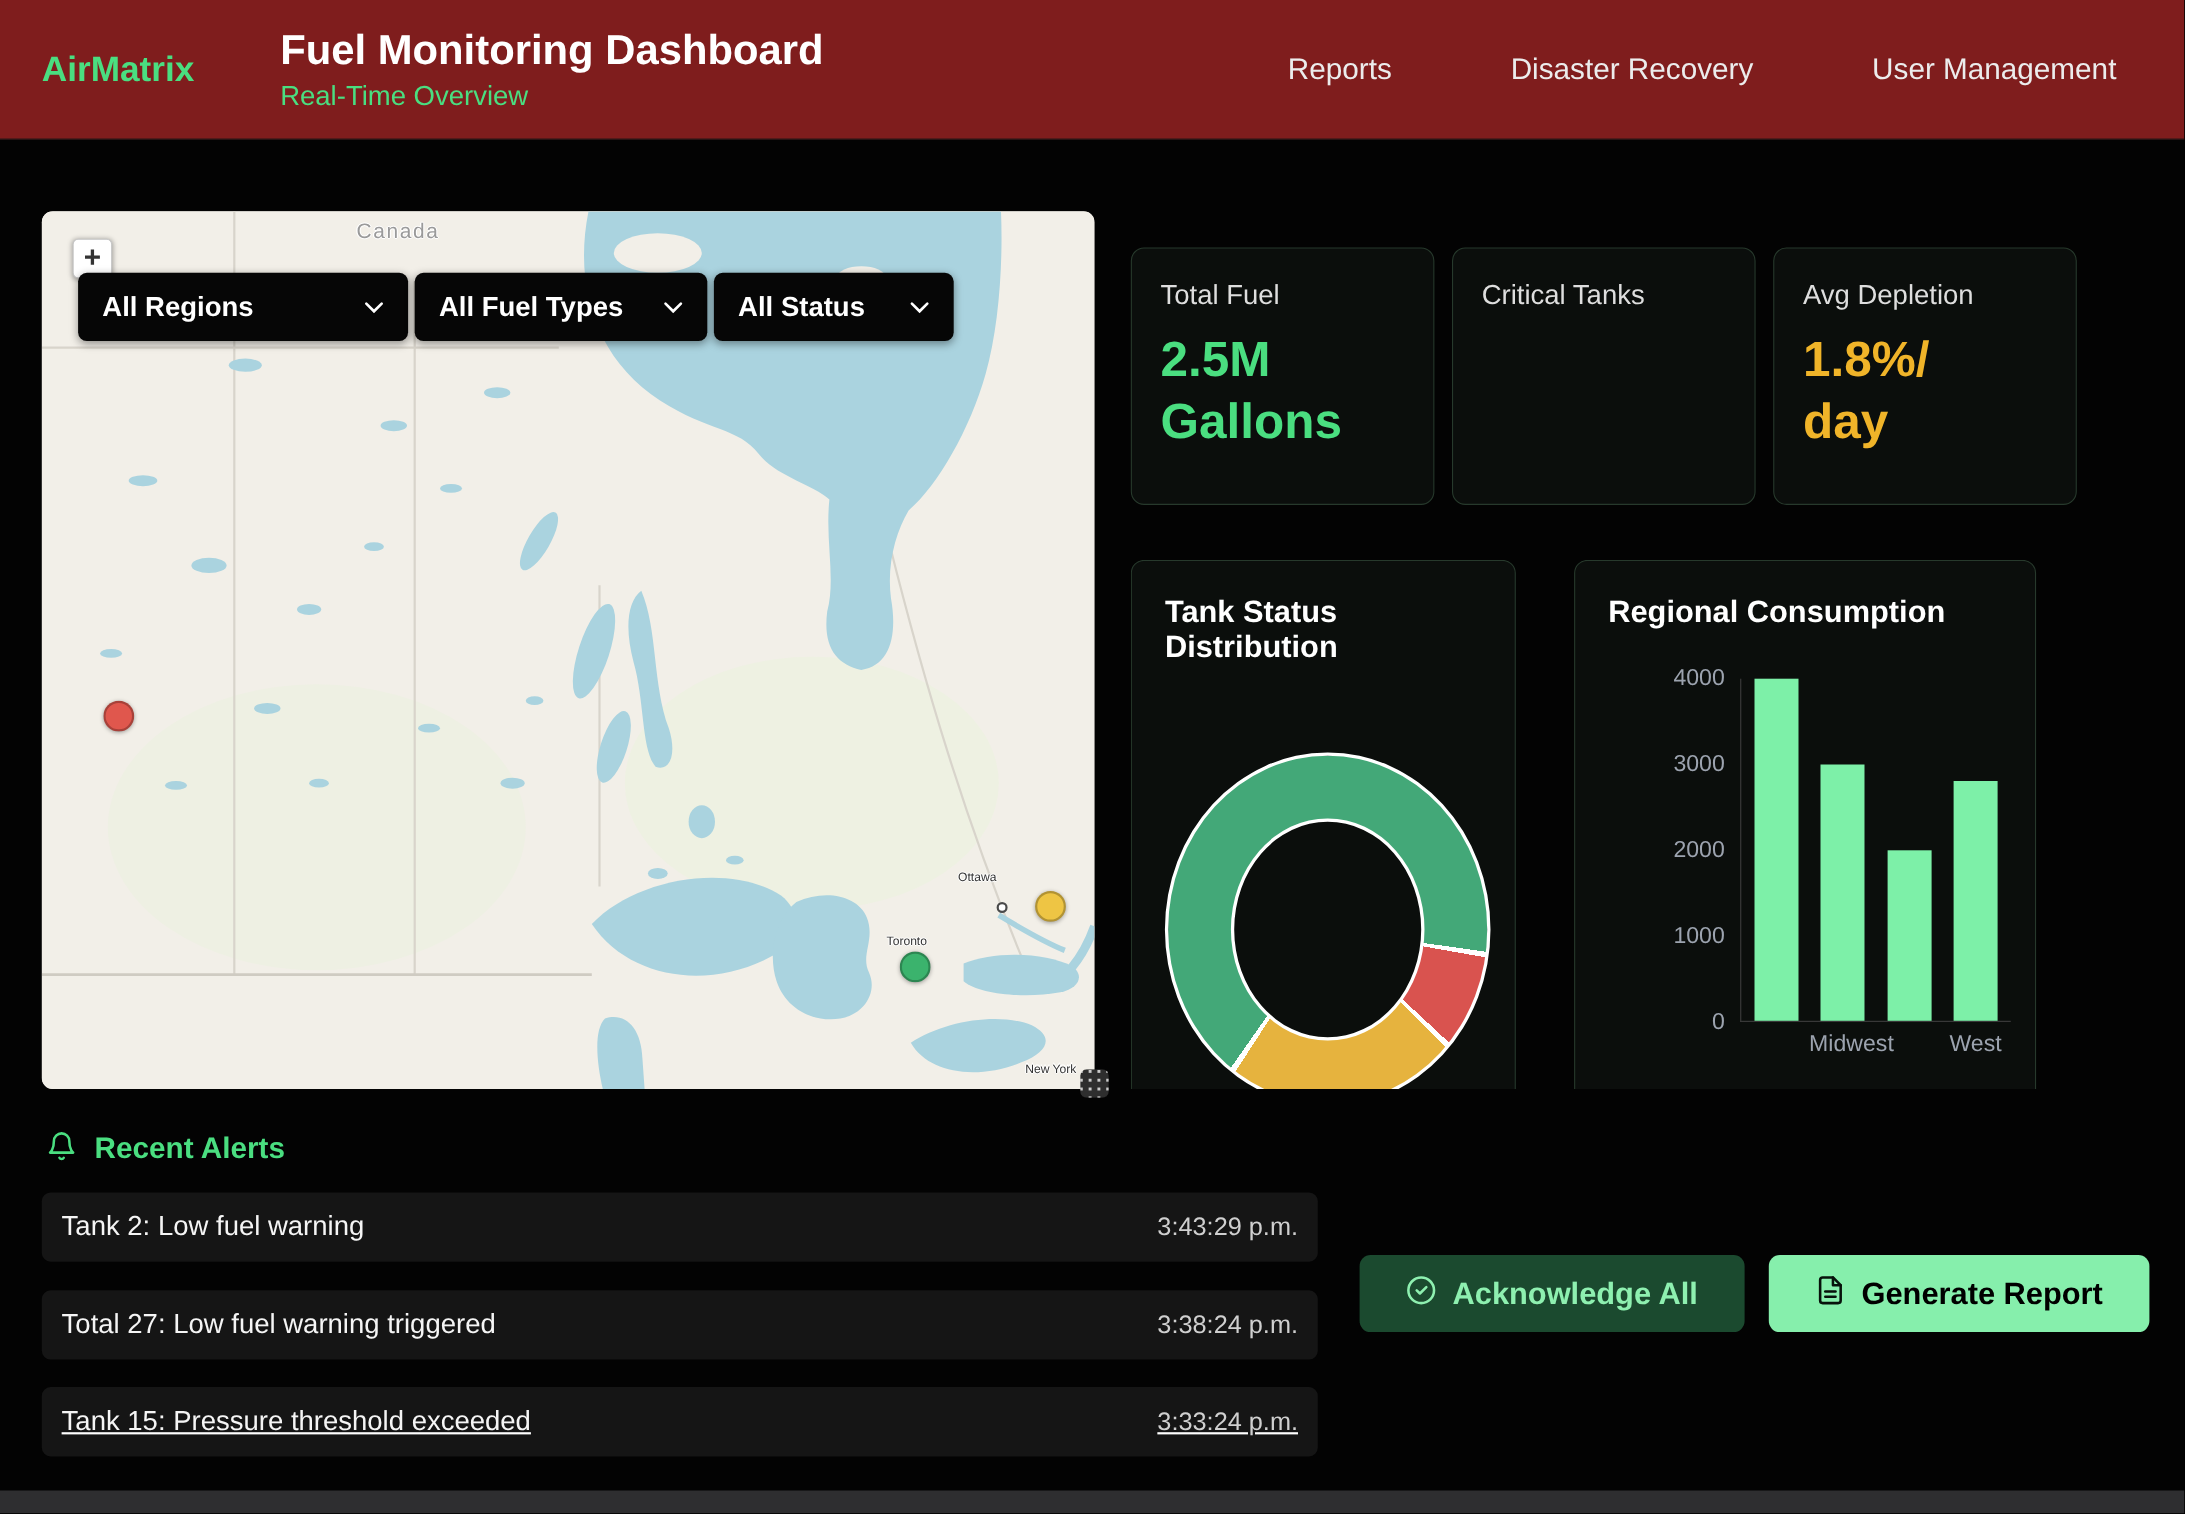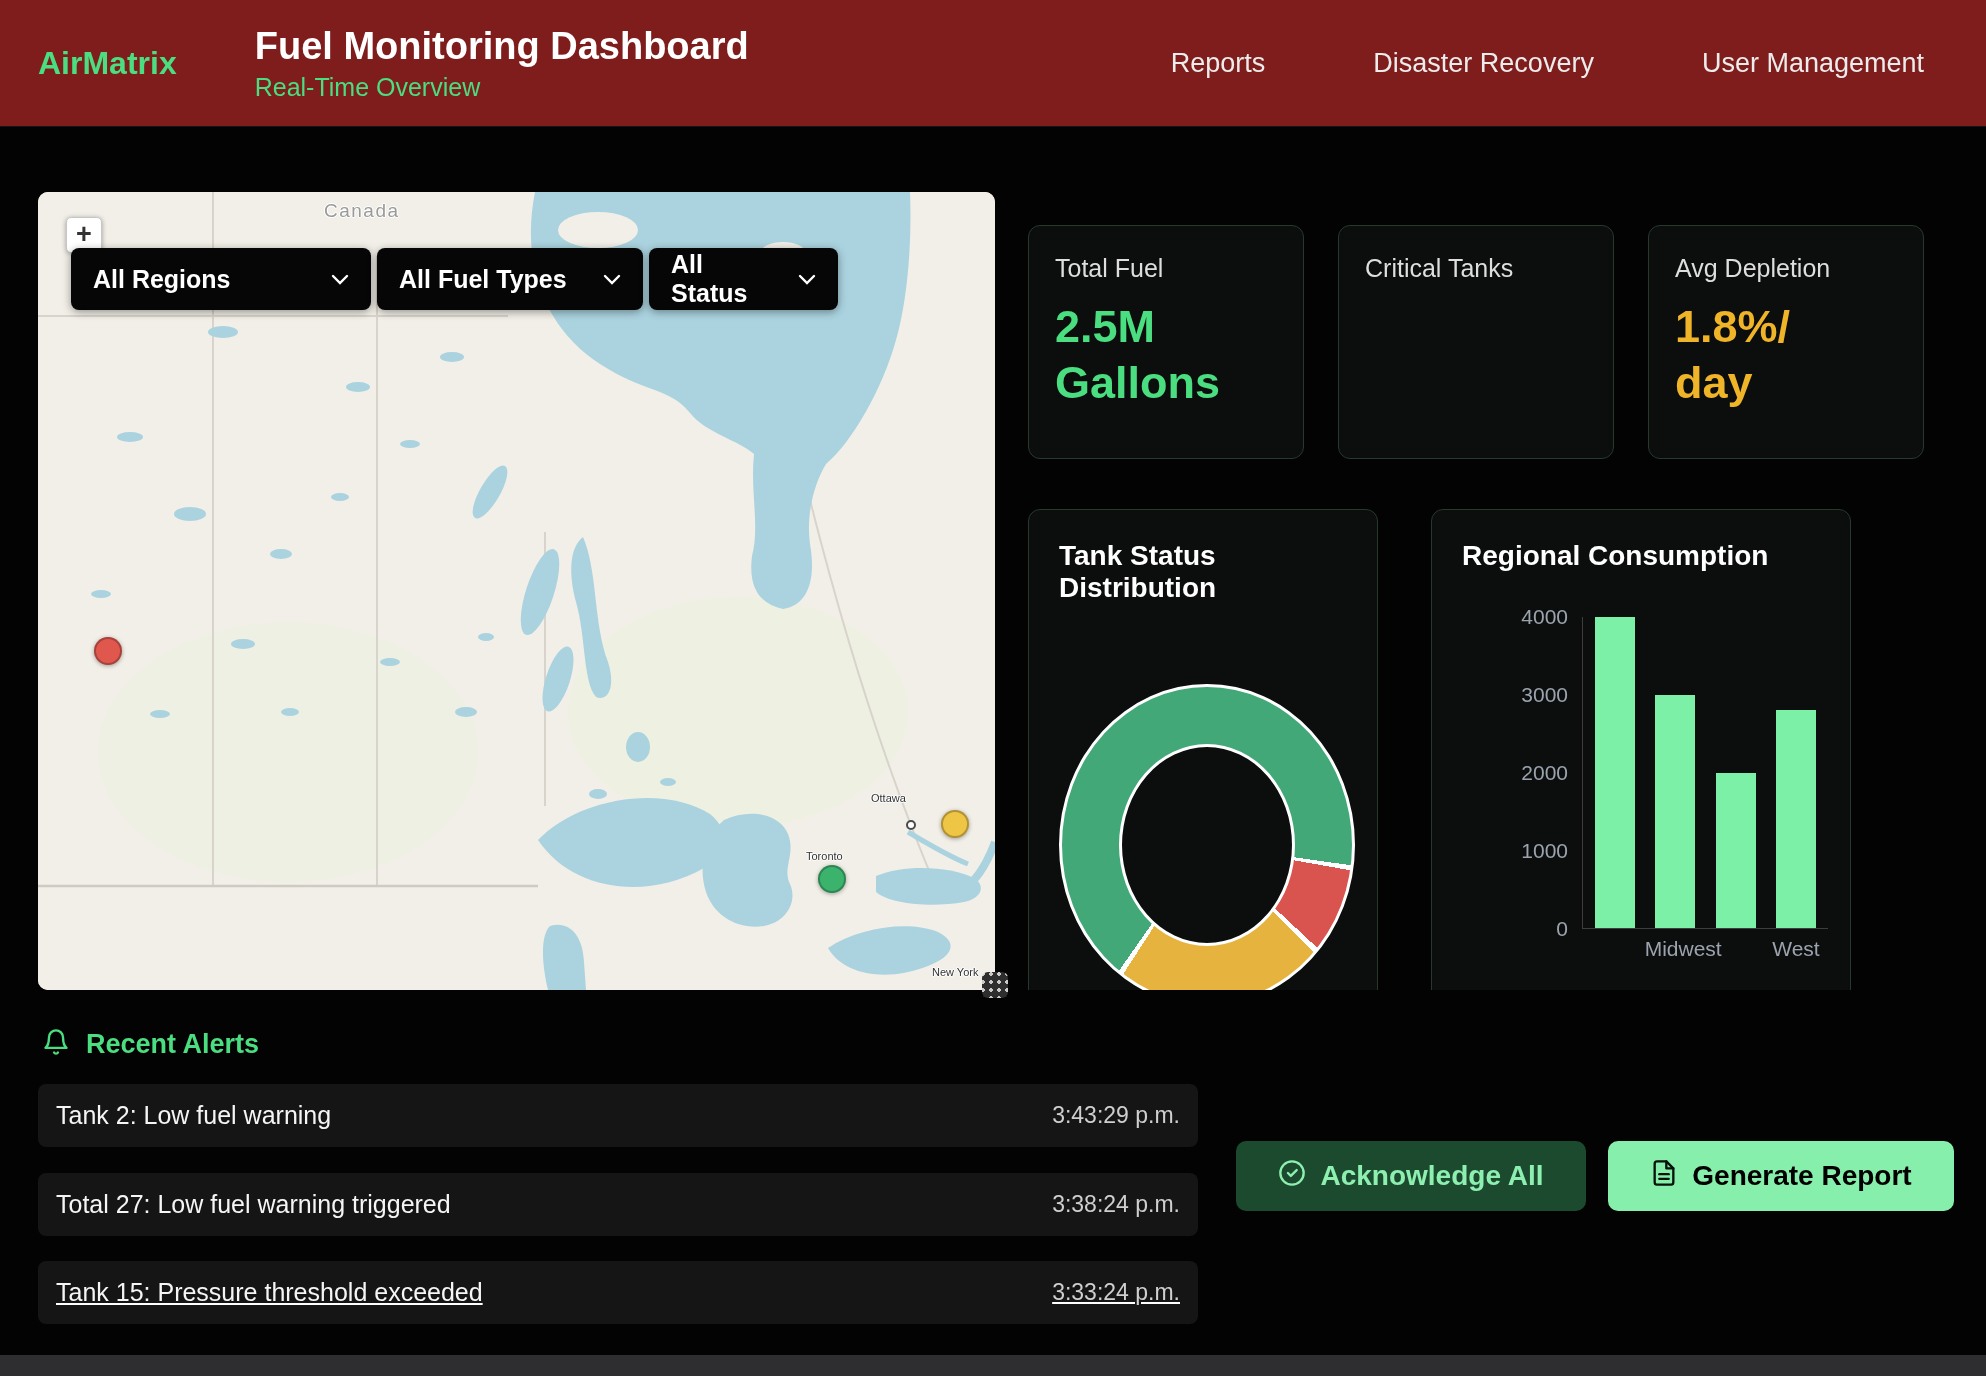--- a/index.html
+++ b/index.html
@@ -32,21 +32,21 @@
     background:#fff; border:1px solid #c6c6c6; border-radius:5px;
     color:#333; font-size:27px; font-weight:bold; line-height:33px; text-align:center;
     box-shadow:0 1px 5px rgba(0,0,0,.35); cursor:pointer; z-index:3;
   }
   .filters { position:absolute; left:33px; top:56px; display:flex; gap:6px; z-index:4; }
   .filter-pill {
     height:62px; background:#060606; border-radius:8px; display:flex; align-items:center;
     justify-content:space-between; padding:0 22px; color:#fff; font-size:25px; font-weight:bold;
     box-shadow:0 2px 8px rgba(0,0,0,.4); cursor:pointer;
   }
-  .filter-pill.w1 { width:300px; } .filter-pill.w2 { width:266px; } .filter-pill.w3 { width:189px; }
+  .filter-pill.w1 { width:300px; } .filter-pill.w2 { width:266px; } .filter-pill.w3 { width:218px; }
   .chevron { margin-left:18px; display:flex; }
   .map-label {
     position:absolute; color:#333; font-size:11px; z-index:2; white-space:nowrap;
     text-shadow:-1px 0 #fff,1px 0 #fff,0 -1px #fff,0 1px #fff;
   }
   .country-label { color:#9a9a9a; font-size:19px; letter-spacing:1.5px; }
   .city-dot {
     position:absolute; width:10px; height:10px; border-radius:50%;
     background:#fff; border:2px solid #4a4a4a; z-index:2;
   }
@@ -57,21 +57,21 @@
   }
   .grip {
     position:absolute; left:982px; top:972px; width:26px; height:26px;
     background:#2e2e2e; border-radius:6px; z-index:6; cursor:grab;
     background-image:radial-gradient(#c9c9c9 1.6px, transparent 1.7px);
     background-size:8px 8px; background-position:5px 6px;
   }
 
   
   .right-col { position:absolute; left:1028px; top:225px; width:896px; }
-  .stats-row { display:flex; gap:34px; }
+  .stats-row { display:flex; gap:16px; }
   .stat-card {
     width:276px; height:234px; background:#0b0e0c;
     border:1px solid #27392c; border-radius:12px; padding:28px 26px;
   }
   .stat-label { font-size:25px; color:#dedede; }
   .stat-value { font-size:45px; font-weight:bold; line-height:1.25; margin-top:16px; white-space:pre-line; }
   .charts-row { display:flex; gap:53px; margin-top:50px; height:481px; overflow:hidden; }
   .chart-card {
     background:#0b0e0c; border:1px solid #27392c; border-radius:12px;
     padding:30px 22px 30px 30px; height:520px;

